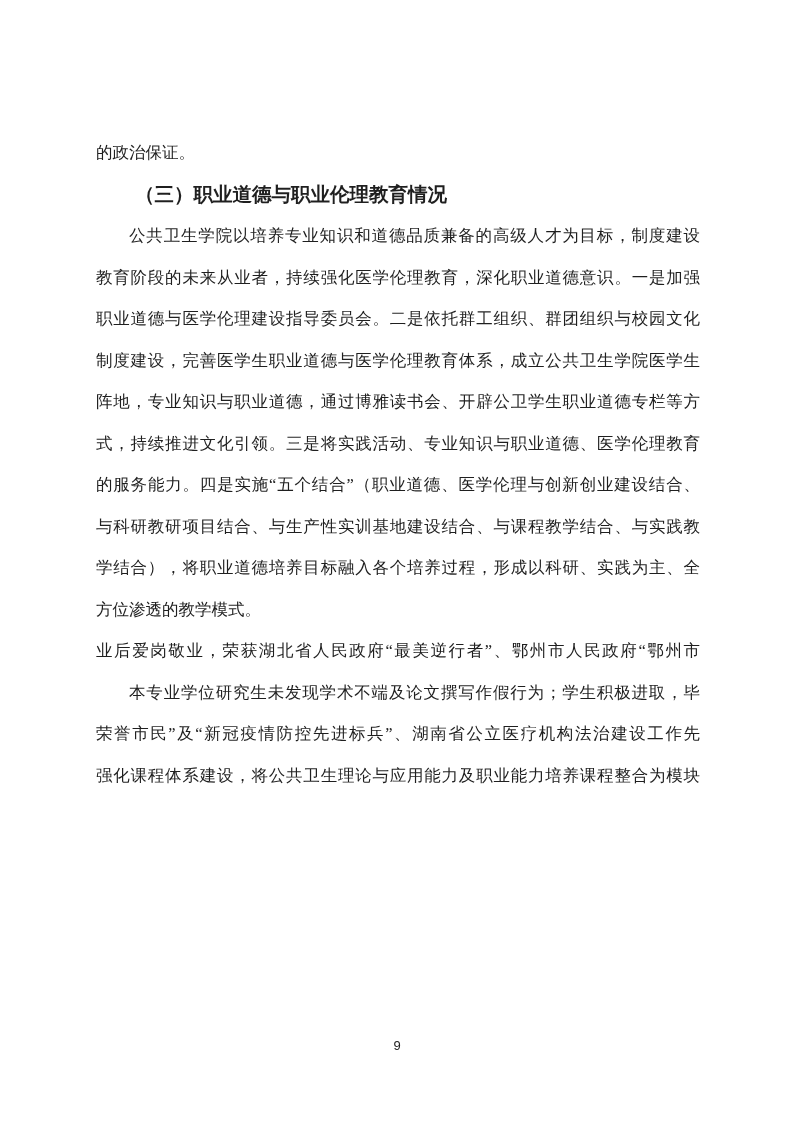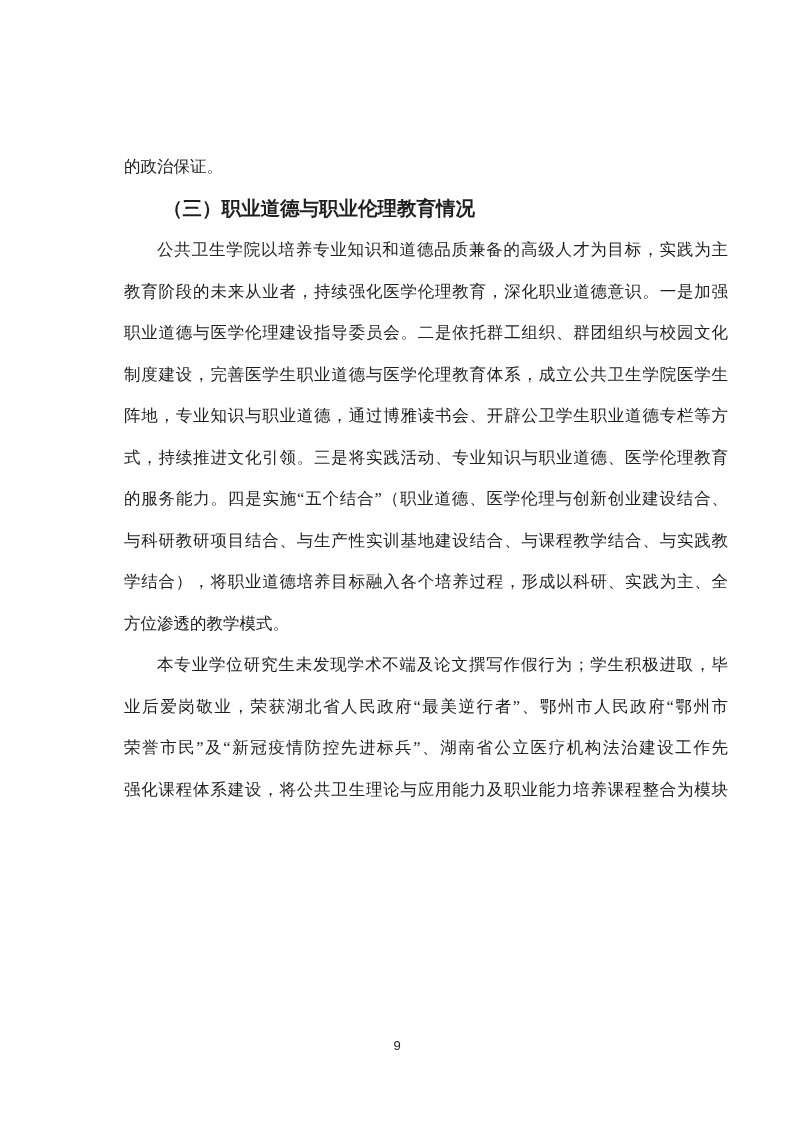--- a/index.html
+++ b/index.html
@@ -16,23 +16,22 @@
     color: #1f1f1f;
   }
   .page {
     position: absolute;
     inset: 0;
     background: #ffffff;
   }
   .doc-body {
     position: absolute;
     left: 96px;
-    top: 146px;
+    top: 132px;
     width: 604px;
-    margin-left: 28px;
   }
   .line {
     height: 41.5px;
     line-height: 41.5px;
     font-size: 16.5px;
     text-align: justify;
     text-align-last: justify;
     text-justify: inter-character;
     overflow: hidden;
   }
@@ -64,31 +63,31 @@
     color: #222222;
   }
 </style>
 </head>
 <body>
 
 <div class="page">
   <main class="doc-body">
       <div class="line blk-body-end">的政治保证。</div>
       <div class="line blk-heading">（三）职业道德与职业伦理教育情况</div>
-      <div class="line blk-body-first">公共卫生学院以培养专业知识和道德品质兼备的高级人才为目标，实践为主</div>
+      <div class="line blk-body-first">公共卫生学院以培养专业知识和道德品质兼备的高级人才为目标，制度建设</div>
       <div class="line blk-body">教育阶段的未来从业者，持续强化医学伦理教育，深化职业道德意识。一是加强</div>
       <div class="line blk-body">职业道德与医学伦理建设指导委员会。二是依托群工组织、群团组织与校园文化</div>
       <div class="line blk-body">制度建设，完善医学生职业道德与医学伦理教育体系，成立公共卫生学院医学生</div>
       <div class="line blk-body">阵地，专业知识与职业道德，通过博雅读书会、开辟公卫学生职业道德专栏等方</div>
       <div class="line blk-body">式，持续推进文化引领。三是将实践活动、专业知识与职业道德、医学伦理教育</div>
       <div class="line blk-body">的服务能力。四是实施“五个结合”（职业道德、医学伦理与创新创业建设结合、</div>
       <div class="line blk-body">与科研教研项目结合、与生产性实训基地建设结合、与课程教学结合、与实践教</div>
       <div class="line blk-body">学结合），将职业道德培养目标融入各个培养过程，形成以科研、实践为主、全</div>
       <div class="line blk-body-end">方位渗透的教学模式。</div>
+      <div class="line blk-body">业后爱岗敬业，荣获湖北省人民政府“最美逆行者”、鄂州市人民政府“鄂州市</div>
       <div class="line blk-body-first">本专业学位研究生未发现学术不端及论文撰写作假行为；学生积极进取，毕</div>
-      <div class="line blk-body">业后爱岗敬业，荣获湖北省人民政府“最美逆行者”、鄂州市人民政府“鄂州市</div>
       <div class="line blk-body">荣誉市民”及“新冠疫情防控先进标兵”、湖南省公立医疗机构法治建设工作先</div>
       <div class="line blk-body">强化课程体系建设，将公共卫生理论与应用能力及职业能力培养课程整合为模块</div>
     </main>
   <footer class="page-footer">
     <span class="page-number">9</span>
   </footer>
 </div>
 
 </body></html>

